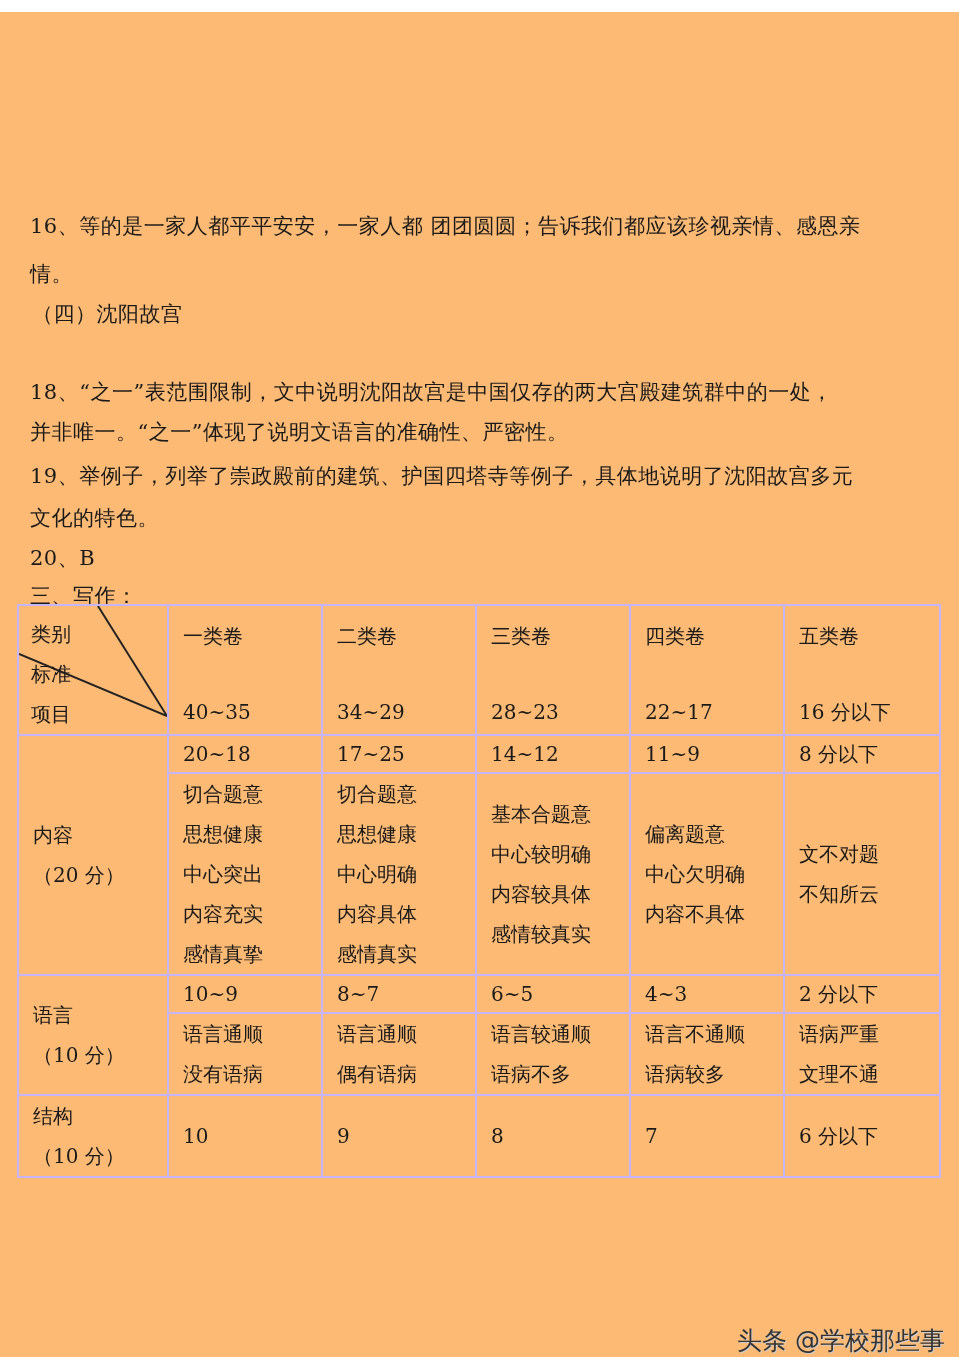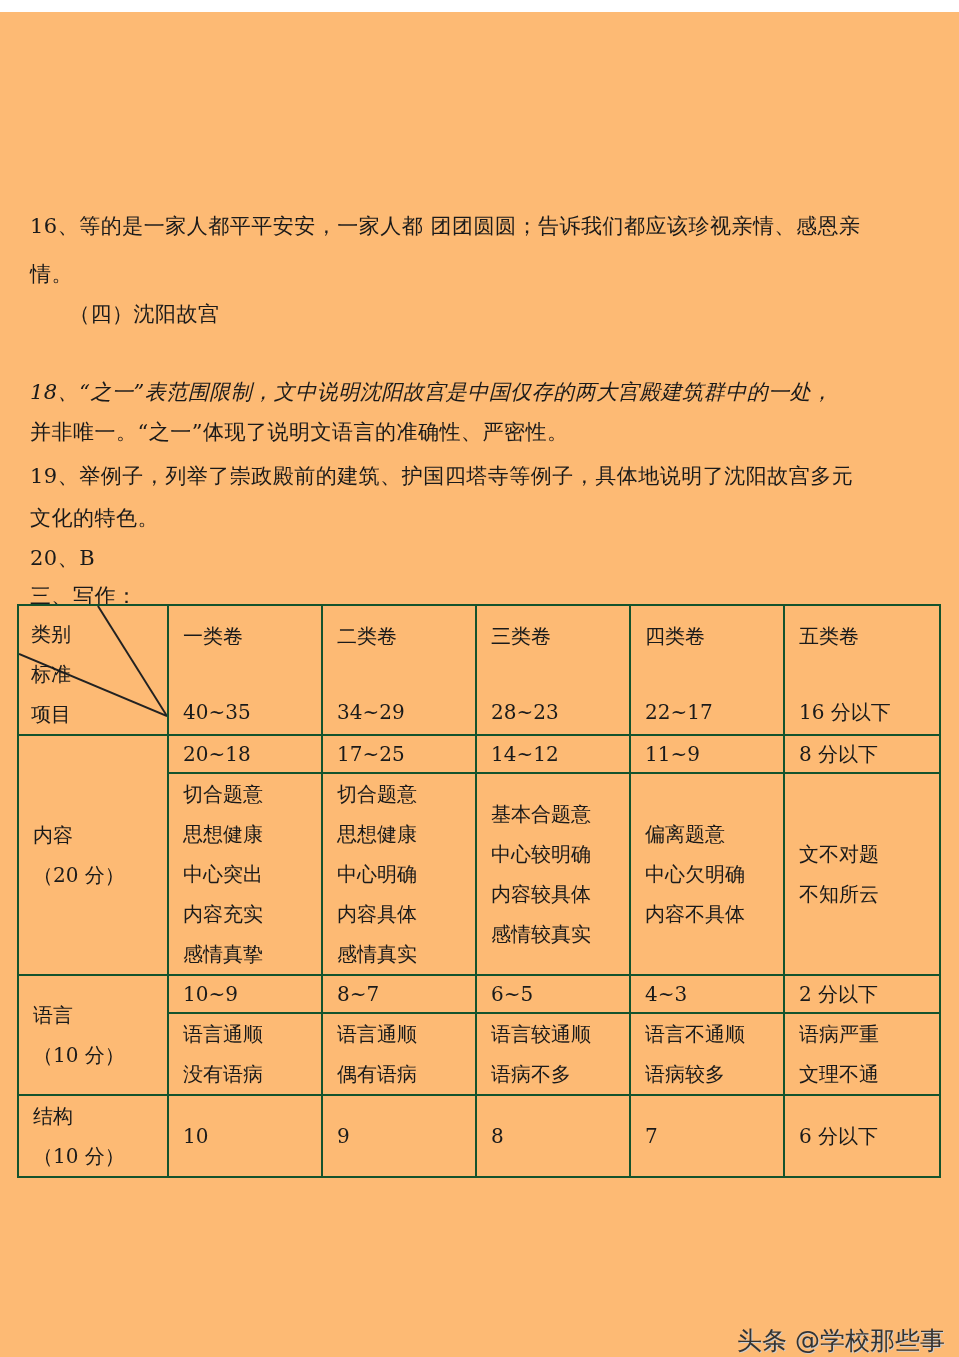--- a/index.html
+++ b/index.html
@@ -37,21 +37,21 @@
       position: absolute;
       left: 17px;
       top: 592px;
       width: 922px;
       border-collapse: collapse;
       table-layout: fixed;
       font-size: 20px;
       font-family: "DejaVu Serif", "Liberation Serif", serif;
     }
     table.grading td {
-      border: 2px solid #14532d;
+      border: 2px solid #c4b5fd;
       vertical-align: top;
       padding: 0 0 0 14px;
       line-height: 40px;
     }
     .corner {
       position: relative;
       height: 128px;
       padding: 0 !important;
     }
     .corner svg {
@@ -97,22 +97,22 @@
       text-shadow: 1px 1px 0 #ccc;
     }
   </style>
 </head>
 <body>
 
 <div class="page">
 
   <div class="line" style="top:200px;">16、等的是一家人都平平安安，一家人都 团团圆圆；告诉我们都应该珍视亲情、感恩亲</div>
   <div class="line" style="top:248px;">情。</div>
-  <div class="line section-head" style="top:288px;margin-left:37px;">（四）沈阳故宫</div>
-  <div class="line" style="top:366px;font-style:italic;">18、“之一”表范围限制，文中说明沈阳故宫是中国仅存的两大宫殿建筑群中的一处，</div>
+  <div class="line section-head" style="top:288px;">（四）沈阳故宫</div>
+  <div class="line" style="top:366px;">18、“之一”表范围限制，文中说明沈阳故宫是中国仅存的两大宫殿建筑群中的一处，</div>
   <div class="line" style="top:406px;">并非唯一。“之一”体现了说明文语言的准确性、严密性。</div>
   <div class="line" style="top:450px;">19、举例子，列举了崇政殿前的建筑、护国四塔寺等例子，具体地说明了沈阳故宫多元</div>
   <div class="line" style="top:492px;">文化的特色。</div>
   <div class="line" style="top:532px;">20、B</div>
   <div class="line" style="top:570px;">三、写作：</div>
 
   <table class="grading">
     <colgroup>
       <col style="width:150px">
       <col style="width:154px">

